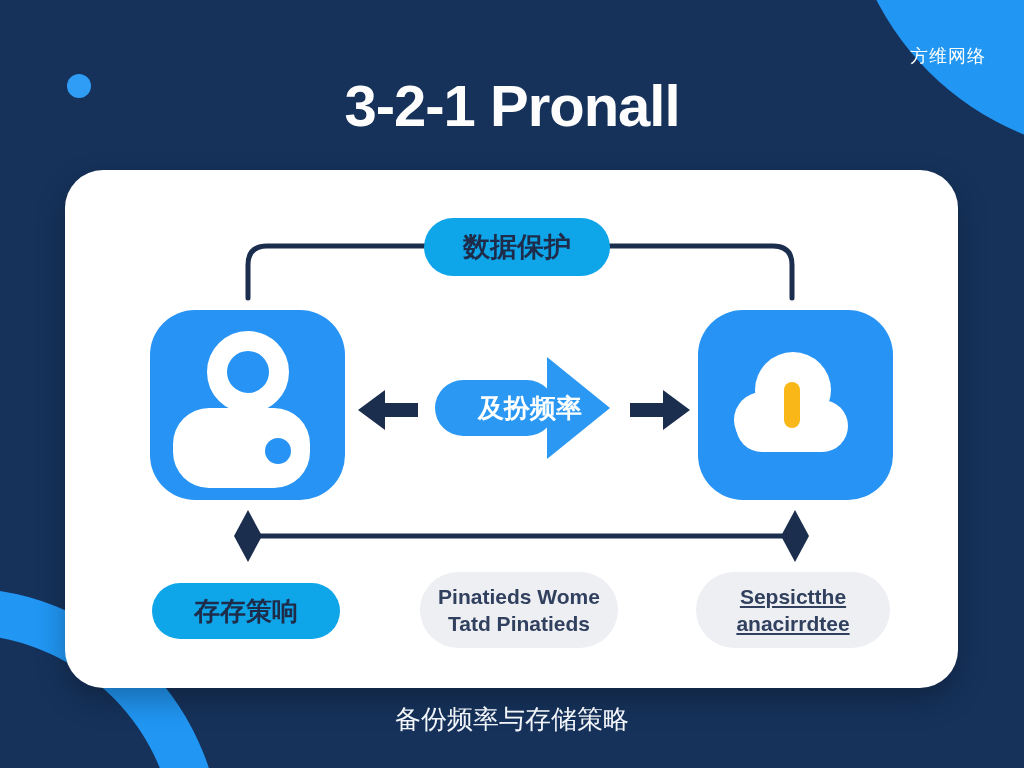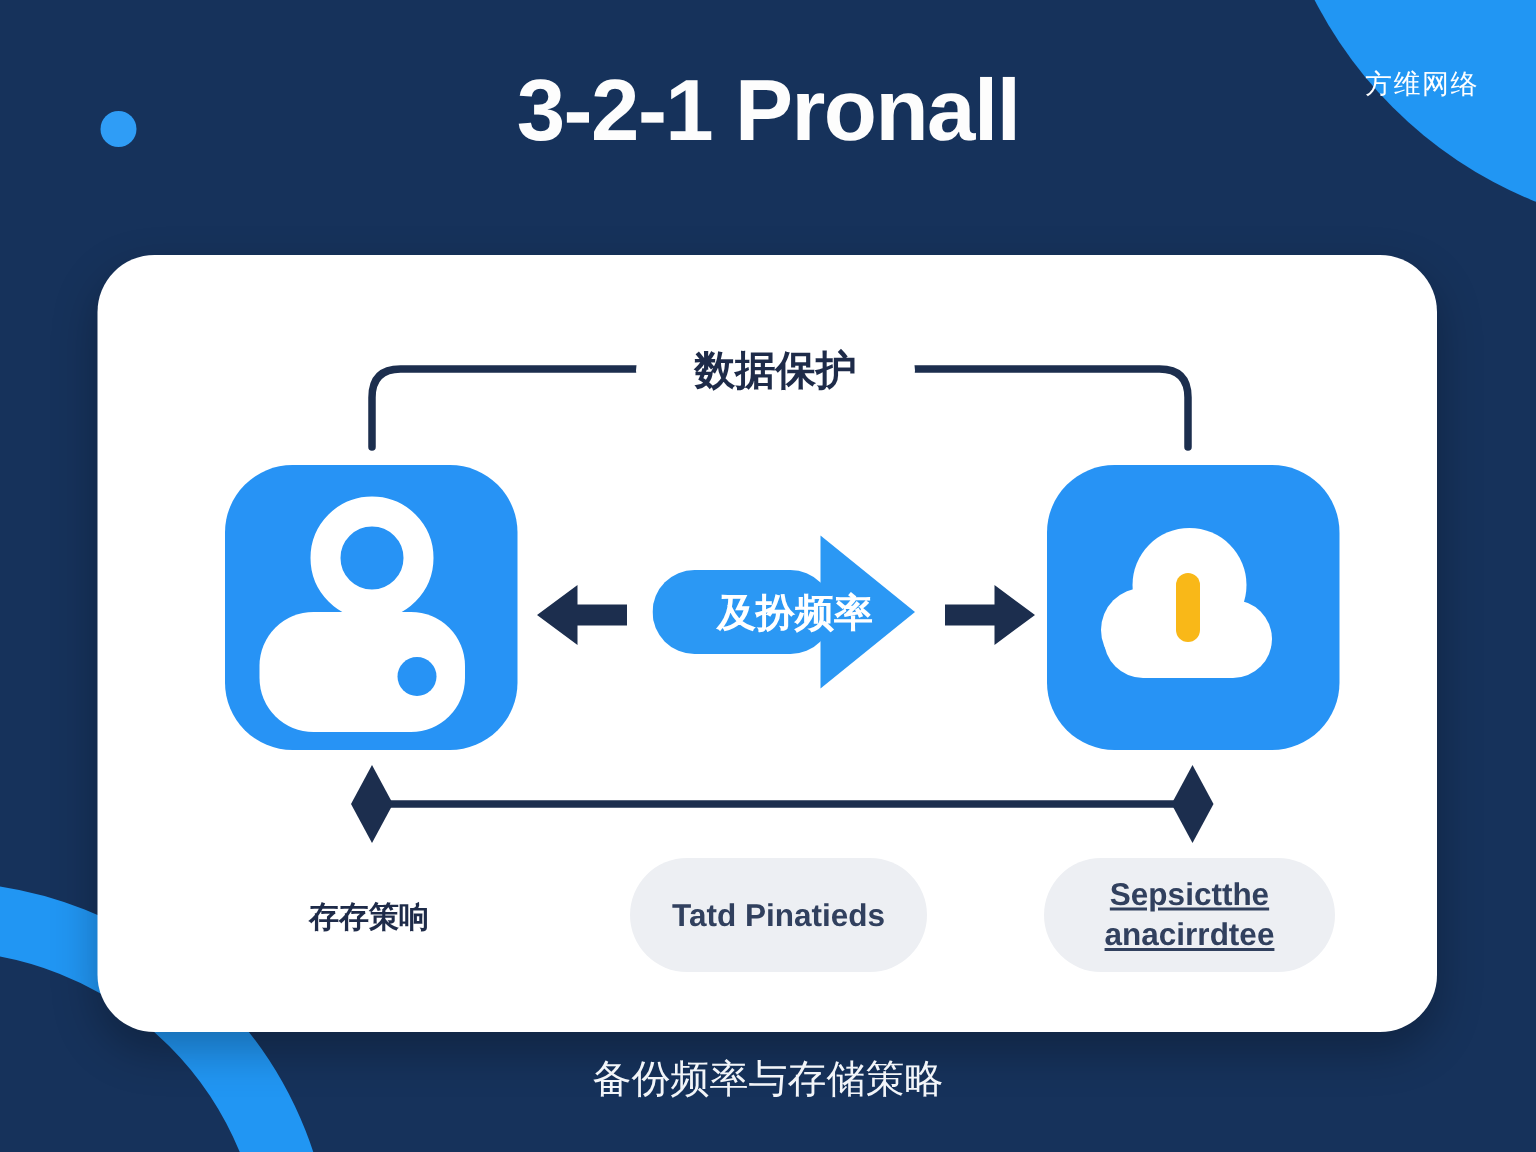--- a/index.html
+++ b/index.html
@@ -21,38 +21,38 @@
     position:absolute;left:-302px;top:588px;width:524px;height:524px;
     box-sizing:border-box;border:46px solid #2196F3;border-radius:50%;
     background:transparent;
   }
   
   .brand{
     position:absolute;top:44px;right:38px;color:#FFFFFF;
     font-size:18px;letter-spacing:1px;z-index:5;
   }
   .title{
-    position:absolute;top:40px;left:0;width:100%;text-align:center;
+    position:absolute;top:72px;left:0;width:100%;text-align:center;
     color:#FDFDFD;font-size:58px;font-weight:800;letter-spacing:-1px;z-index:5;
   }
   
   .card{
     position:absolute;left:65px;top:170px;width:893px;height:518px;
     background:#FFFFFF;border-radius:38px;z-index:1;
     box-shadow:0 12px 30px rgba(0,0,0,0.28);
   }
   .overlay-svg{position:absolute;left:0;top:0;width:1024px;height:768px;z-index:2;pointer-events:none;}
   
   .pill{
     position:absolute;display:flex;align-items:center;justify-content:center;
     z-index:3;text-align:center;
   }
-  .pill-yellow{background:#ffffff;color:#1E2B49;font-weight:bold;}
+  .pill-yellow{background:#0ea5e9;color:#1E2B49;font-weight:bold;}
   .pill-top{left:424px;top:218px;width:186px;height:58px;border-radius:29px;font-size:27px;}
-  .pill-storage{left:152px;top:583px;width:188px;height:56px;border-radius:28px;font-size:20px;}
+  .pill-storage{left:152px;top:583px;width:188px;height:56px;border-radius:28px;font-size:26px;}
   .pill-gray{
     background:#EDEFF3;color:#31405E;font-weight:600;font-size:21px;
     line-height:27px;border-radius:38px;flex-direction:column;
   }
   .pill-freq{left:420px;top:572px;width:198px;height:76px;}
   .pill-sec{left:696px;top:572px;width:194px;height:76px;text-decoration:underline;}
   .icon-box{
     position:absolute;top:310px;width:195px;height:190px;border-radius:45px;
     background:#2793F5;z-index:3;
   }
@@ -124,20 +124,21 @@
     <rect x="0" y="25" width="120" height="56" rx="28" fill="#2B98F4"></rect>
     <path d="M112 2 L175 53 L112 104 Z" fill="#2B98F4"></path>
   </svg>
   <div class="flow-label">及扮频率</div>
 
   <div class="pill pill-yellow pill-storage">
     <span>存存策响</span>
   </div>
 
   <div class="pill pill-gray pill-freq">
+    <span>Pinatieds Wome</span>
     <span>Tatd Pinatieds</span>
   </div>
 
   <div class="pill pill-gray pill-sec">
     <span>Sepsictthe</span>
     <span>anacirrdtee</span>
   </div>
 
   <div class="caption">备份频率与存储策略</div>
 

